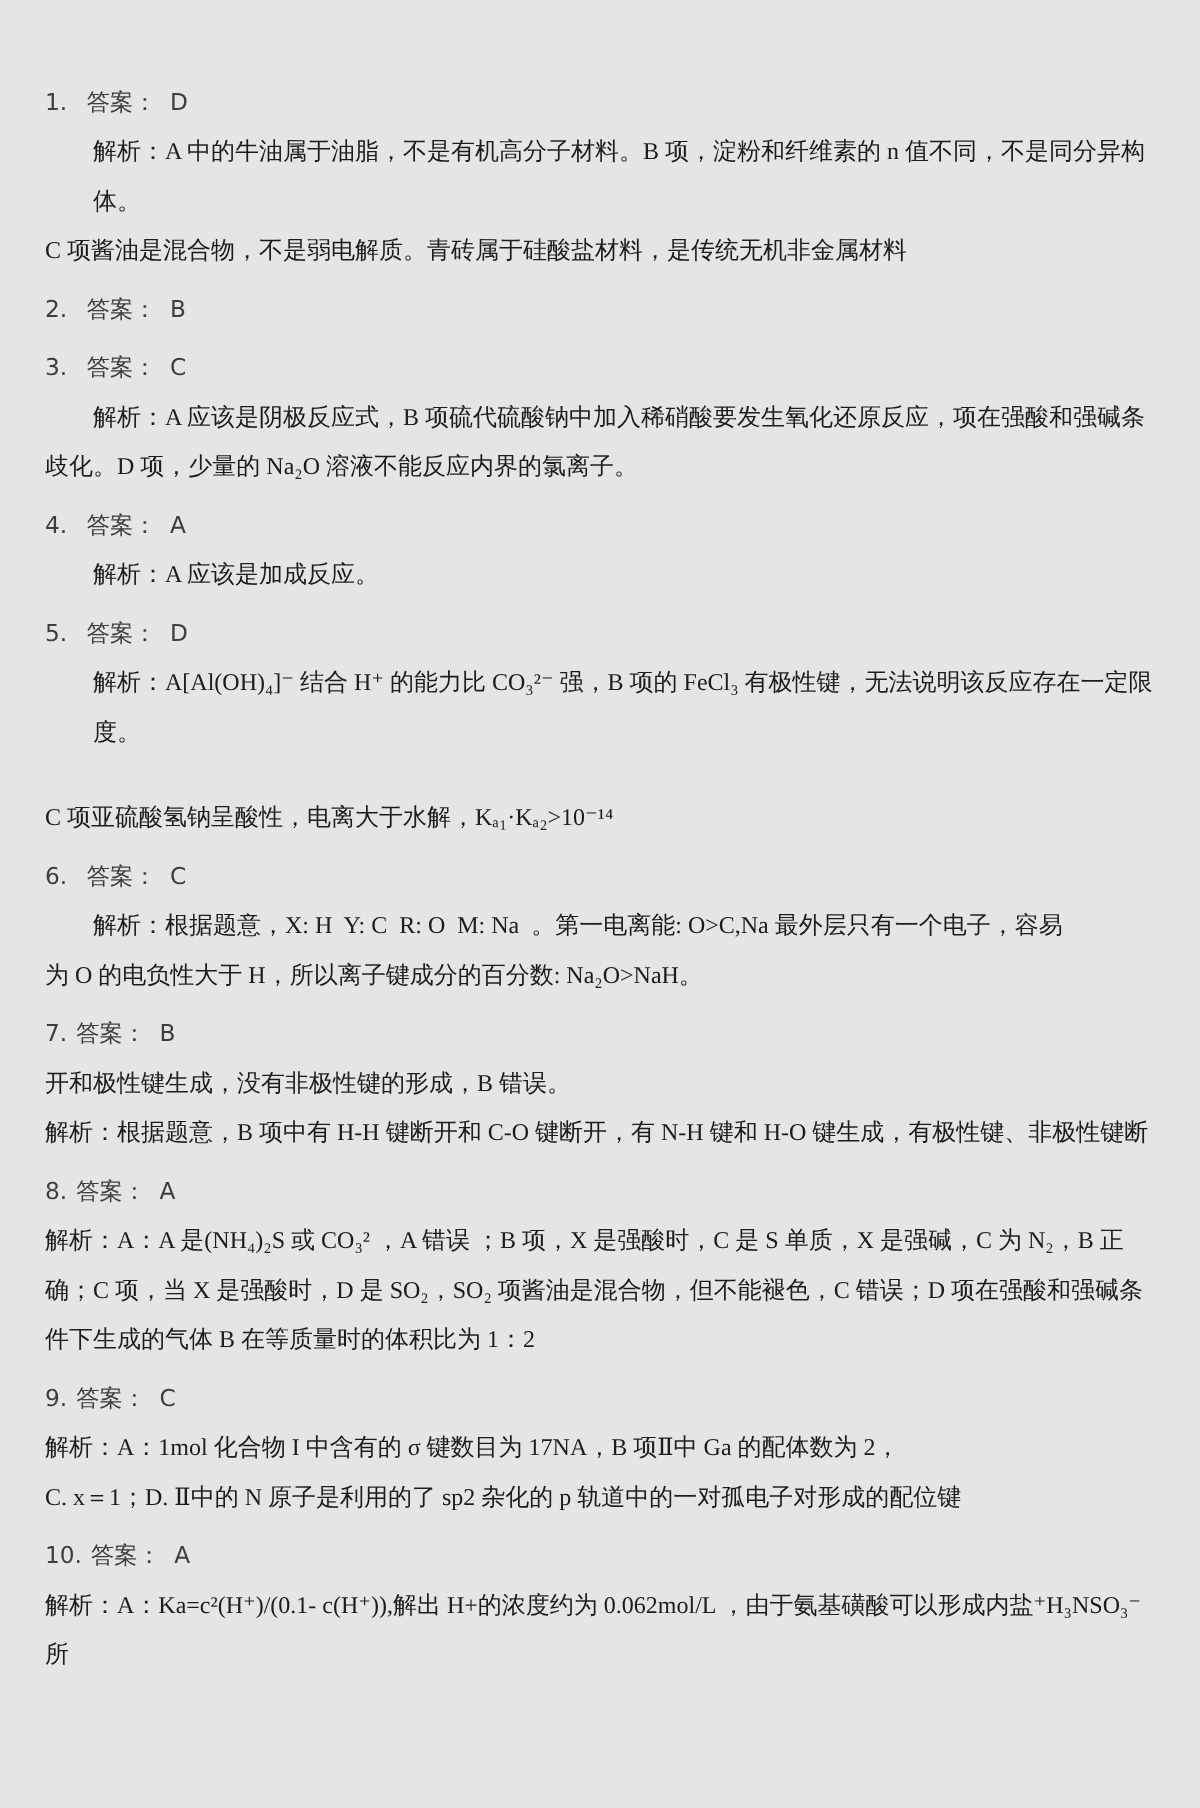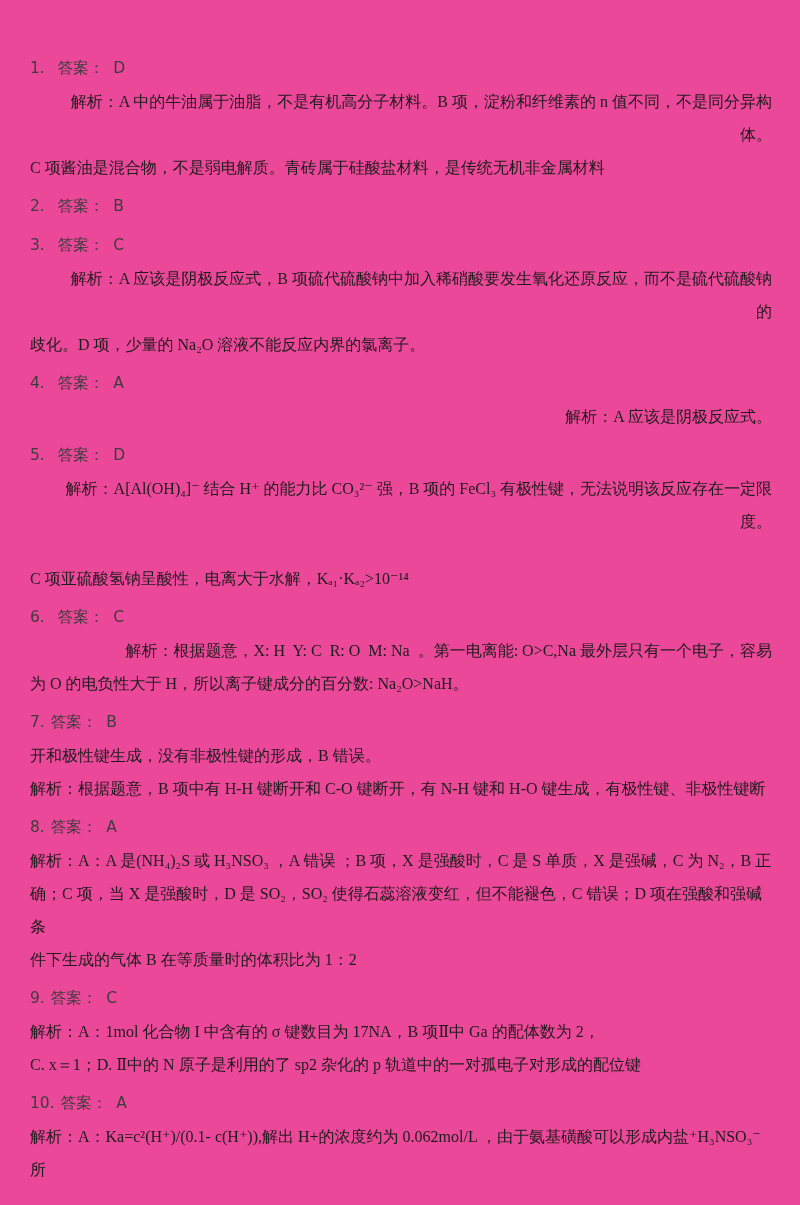--- a/index.html
+++ b/index.html
@@ -11,21 +11,21 @@
     width: 800px;
     height: 1205px;
     overflow: hidden;
     color: #1c1c1c;
   }
   .page {
     box-sizing: border-box;
     width: 800px;
     height: 1205px;
     padding: 52px 28px 0 30px;
-    background: #ec4899;
+    background: #e5e5e5;
   }
   .item {
     margin-bottom: 6px;
   }
   
   .ans-line {
     font-family: "DejaVu Sans", "Liberation Sans", sans-serif;
     font-size: 15.5px;
     line-height: 33px;
     color: #3d3d3d;
@@ -35,47 +35,47 @@
   .item.tight .num { margin-right: 6px; }
   .ans-val { margin-left: 9px; letter-spacing: 0.5px; }
   
   .line {
     font-family: "Liberation Serif", "DejaVu Serif", serif;
     font-size: 16px;
     line-height: 33px;
     color: #1c1c1c;
     white-space: pre-wrap;
   }
-  .ind { padding-left: 32px; text-align: right; }
+  .ind { padding-left: 32px; }
   .gap { margin-top: 24px; }
 </style>
 </head>
 <body>
 
 <div class="page">
 
   <div class="item">
     <div class="ans-line"><span class="num">1.</span><span class="ans-label">答案：</span><span class="ans-val">D</span></div>
     <div class="line ind">解析：A 中的牛油属于油脂，不是有机高分子材料。B 项，淀粉和纤维素的 n 值不同，不是同分异构体。</div>
     <div class="line">C 项酱油是混合物，不是弱电解质。青砖属于硅酸盐材料，是传统无机非金属材料</div>
   </div>
 
   <div class="item">
     <div class="ans-line"><span class="num">2.</span><span class="ans-label">答案：</span><span class="ans-val">B</span></div>
   </div>
 
   <div class="item">
     <div class="ans-line"><span class="num">3.</span><span class="ans-label">答案：</span><span class="ans-val">C</span></div>
-    <div class="line ind">解析：A 应该是阴极反应式，B 项硫代硫酸钠中加入稀硝酸要发生氧化还原反应，而不是硫代硫酸钠的</div>
+    <div class="line ind">解析：A 应该是阴极反应式，B 项硫代硫酸钠中加入稀硝酸要发生氧化还原反应，项在强酸和强碱条</div>
     <div class="line">歧化。D 项，少量的 Na₂O 溶液不能反应内界的氯离子。</div>
   </div>
 
   <div class="item">
     <div class="ans-line"><span class="num">4.</span><span class="ans-label">答案：</span><span class="ans-val">A</span></div>
-    <div class="line ind">解析：A 应该是阴极反应式。</div>
+    <div class="line ind">解析：A 应该是加成反应。</div>
   </div>
 
   <div class="item">
     <div class="ans-line"><span class="num">5.</span><span class="ans-label">答案：</span><span class="ans-val">D</span></div>
     <div class="line ind">解析：A[Al(OH)₄]⁻ 结合 H⁺ 的能力比 CO₃²⁻ 强，B 项的 FeCl₃ 有极性键，无法说明该反应存在一定限度。</div>
     <div class="line gap">C 项亚硫酸氢钠呈酸性，电离大于水解，Kₐ₁·Kₐ₂&gt;10⁻¹⁴</div>
   </div>
 
   <div class="item">
     <div class="ans-line"><span class="num">6.</span><span class="ans-label">答案：</span><span class="ans-val">C</span></div>
@@ -84,22 +84,22 @@
   </div>
 
   <div class="item tight">
     <div class="ans-line"><span class="num">7.</span><span class="ans-label">答案：</span><span class="ans-val">B</span></div>
     <div class="line">开和极性键生成，没有非极性键的形成，B 错误。</div>
     <div class="line">解析：根据题意，B 项中有 H-H 键断开和 C-O 键断开，有 N-H 键和 H-O 键生成，有极性键、非极性键断</div>
   </div>
 
   <div class="item tight">
     <div class="ans-line"><span class="num">8.</span><span class="ans-label">答案：</span><span class="ans-val">A</span></div>
-    <div class="line">解析：A：A 是(NH₄)₂S 或 H₃NSO₃ ，A 错误 ；B 项，X 是强酸时，C 是 S 单质，X 是强碱，C 为 N₂，B 正</div>
-    <div class="line">确；C 项，当 X 是强酸时，D 是 SO₂，SO₂ 使得石蕊溶液变红，但不能褪色，C 错误；D 项在强酸和强碱条</div>
+    <div class="line">解析：A：A 是(NH₄)₂S 或 CO₃² ，A 错误 ；B 项，X 是强酸时，C 是 S 单质，X 是强碱，C 为 N₂，B 正</div>
+    <div class="line">确；C 项，当 X 是强酸时，D 是 SO₂，SO₂ 项酱油是混合物，但不能褪色，C 错误；D 项在强酸和强碱条</div>
     <div class="line">件下生成的气体 B 在等质量时的体积比为 1：2</div>
   </div>
 
   <div class="item tight">
     <div class="ans-line"><span class="num">9.</span><span class="ans-label">答案：</span><span class="ans-val">C</span></div>
     <div class="line">解析：A：1mol 化合物 I 中含有的 σ 键数目为 17NA，B 项Ⅱ中 Ga 的配体数为 2，</div>
     <div class="line">C. x＝1；D. Ⅱ中的 N 原子是利用的了 sp2 杂化的 p 轨道中的一对孤电子对形成的配位键</div>
   </div>
 
   <div class="item tight">

